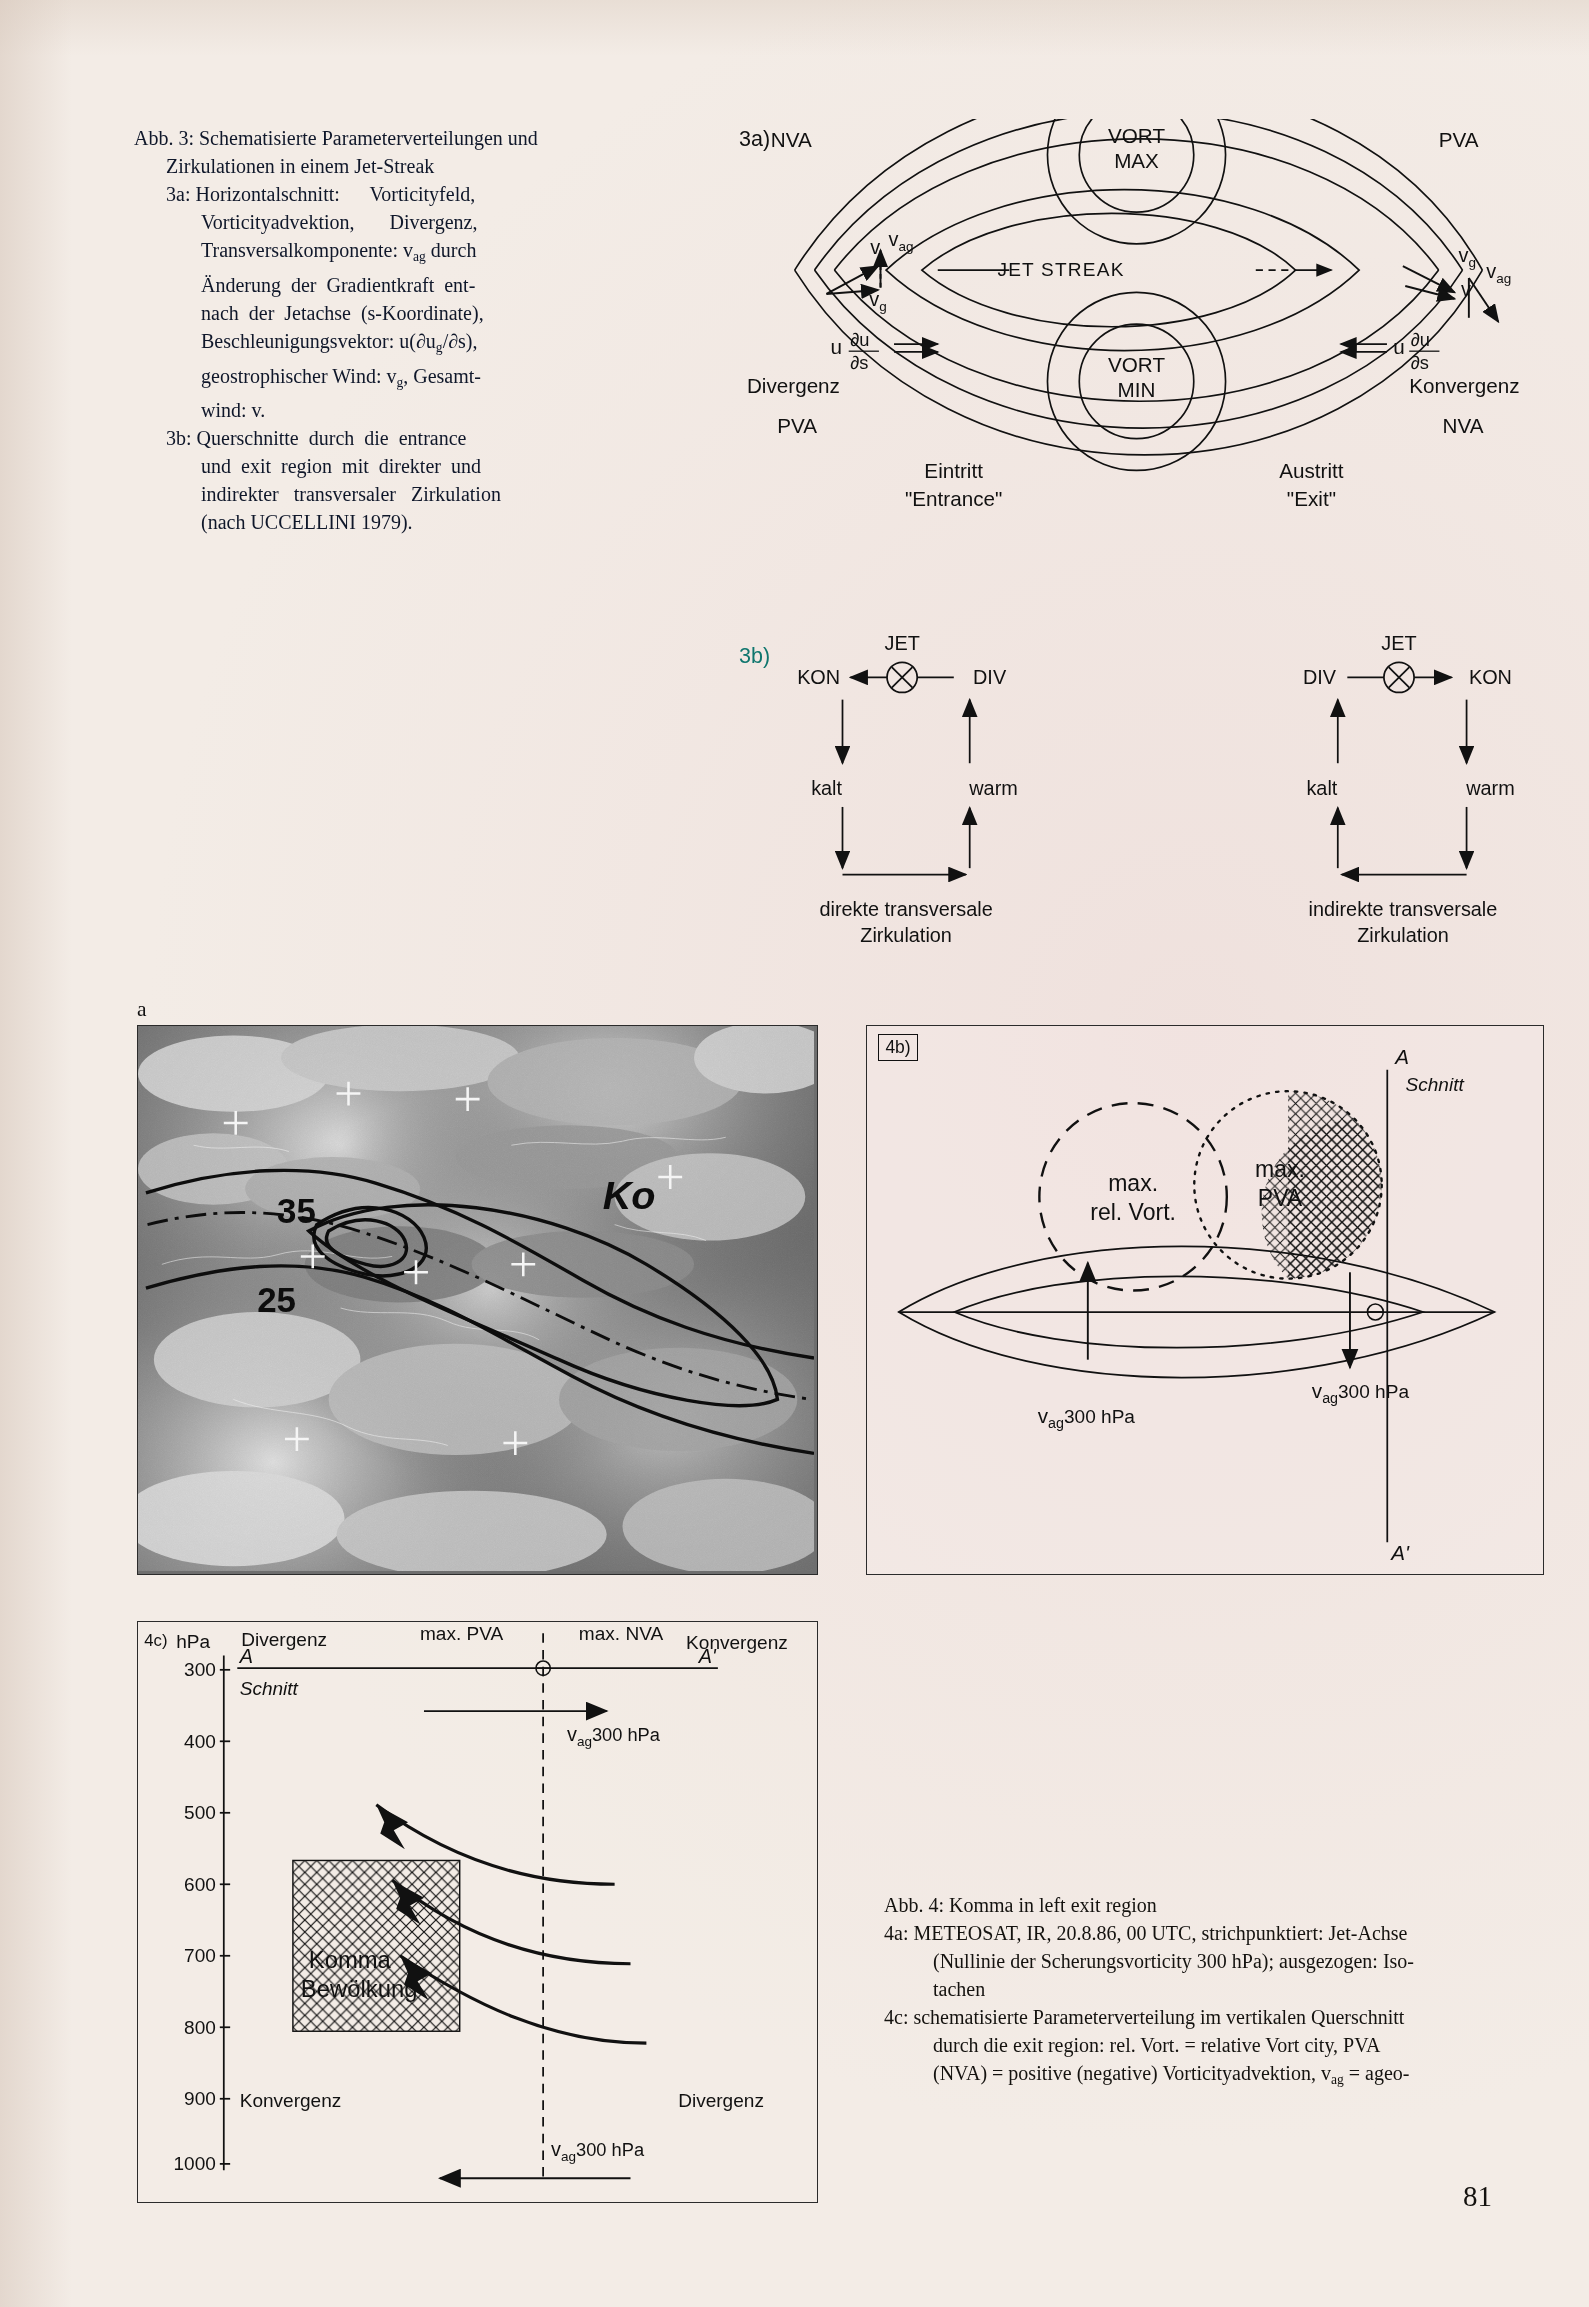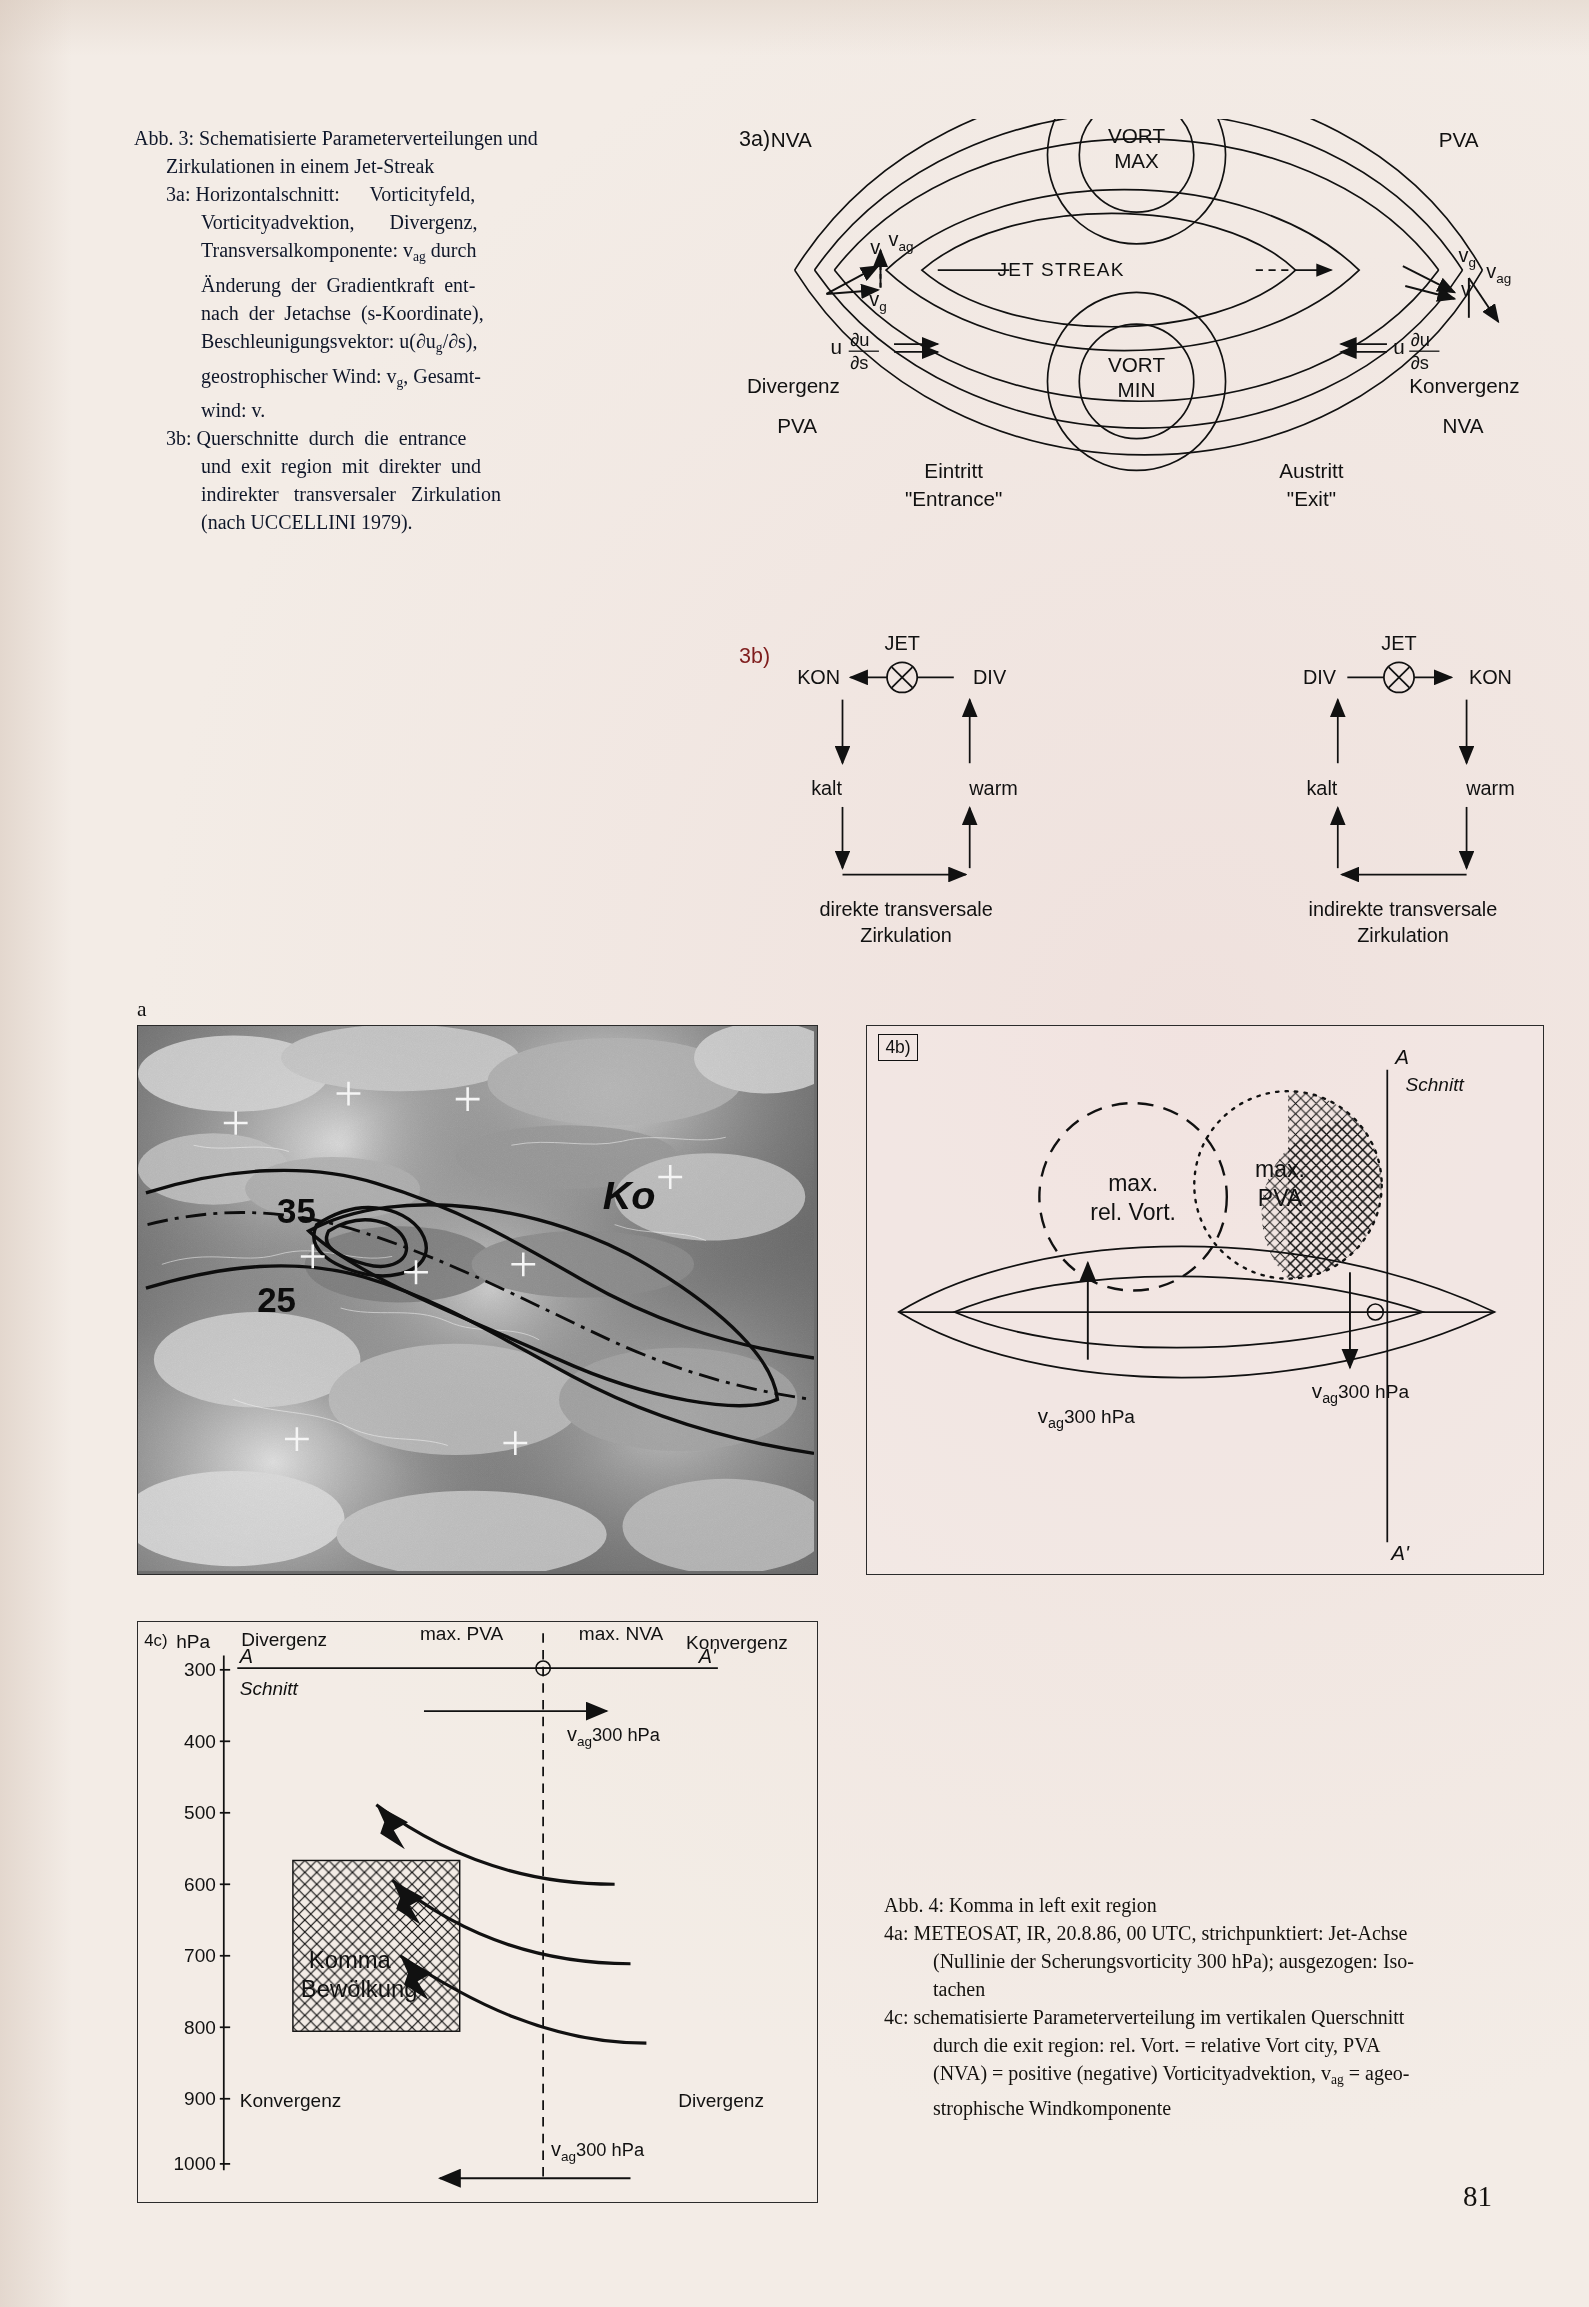--- a/index.html
+++ b/index.html
@@ -64,21 +64,21 @@
     left: 739px; top: 127px;
     font-family: "Liberation Sans", sans-serif;
     font-size: 21.5px;
     color: #111;
   }
   .tag3b {
     position: absolute;
     left: 739px; top: 644px;
     font-family: "Liberation Sans", sans-serif;
     font-size: 21.5px;
-    color: #7f1d1d;
+    color: #0f766e;
   }
 
   
   .fig3b {
     position: absolute;
     left: 763px; top: 636px;
     width: 795px; height: 326px;
   }
 
   
@@ -561,19 +561,18 @@
   </div>
 
   <div class="cap4">
     <span class="l">Abb. 4:  Komma in left exit region</span>
     <span class="l hang">4a:  METEOSAT, IR, 20.8.86, 00 UTC, strichpunktiert: Jet-Achse</span>
     <span class="l hang2">(Nullinie der Scherungsvorticity 300 hPa); ausgezogen: Iso-</span>
     <span class="l hang2">tachen</span>
     <span class="l hang">4c: schematisierte Parameterverteilung im vertikalen Querschnitt</span>
     <span class="l hang2">durch die exit region: rel. Vort.&nbsp;=&nbsp;relative Vort city, PVA</span>
     <span class="l hang2">(NVA)&nbsp;=&nbsp;positive (negative) Vorticityadvektion, v<sub>ag</sub>&nbsp;=&nbsp;ageo-</span>
-    <span class="l hang2">strophische Windkomponente</span>
   </div>
 
   <div class="pageno">81</div>
 
 </div>
 
 
 </body></html>

